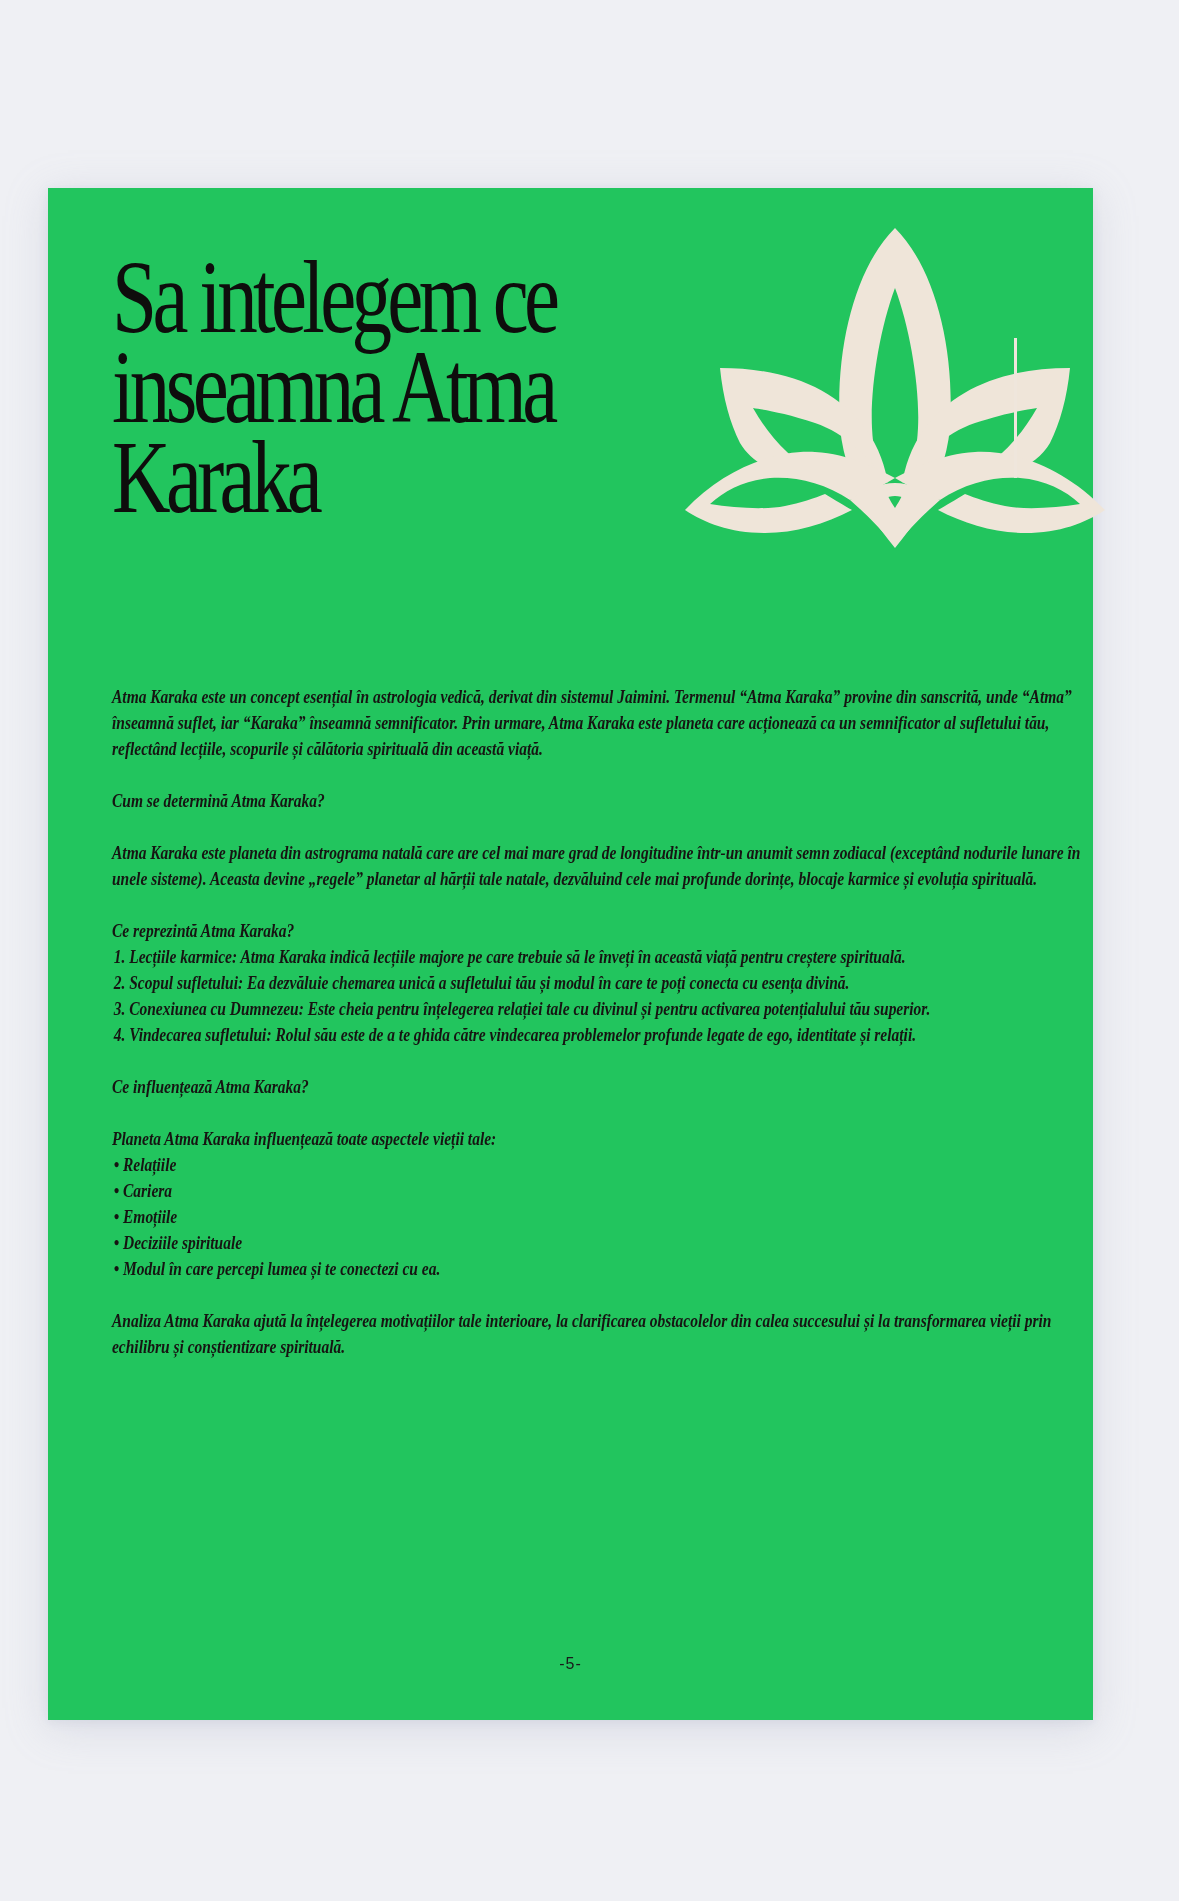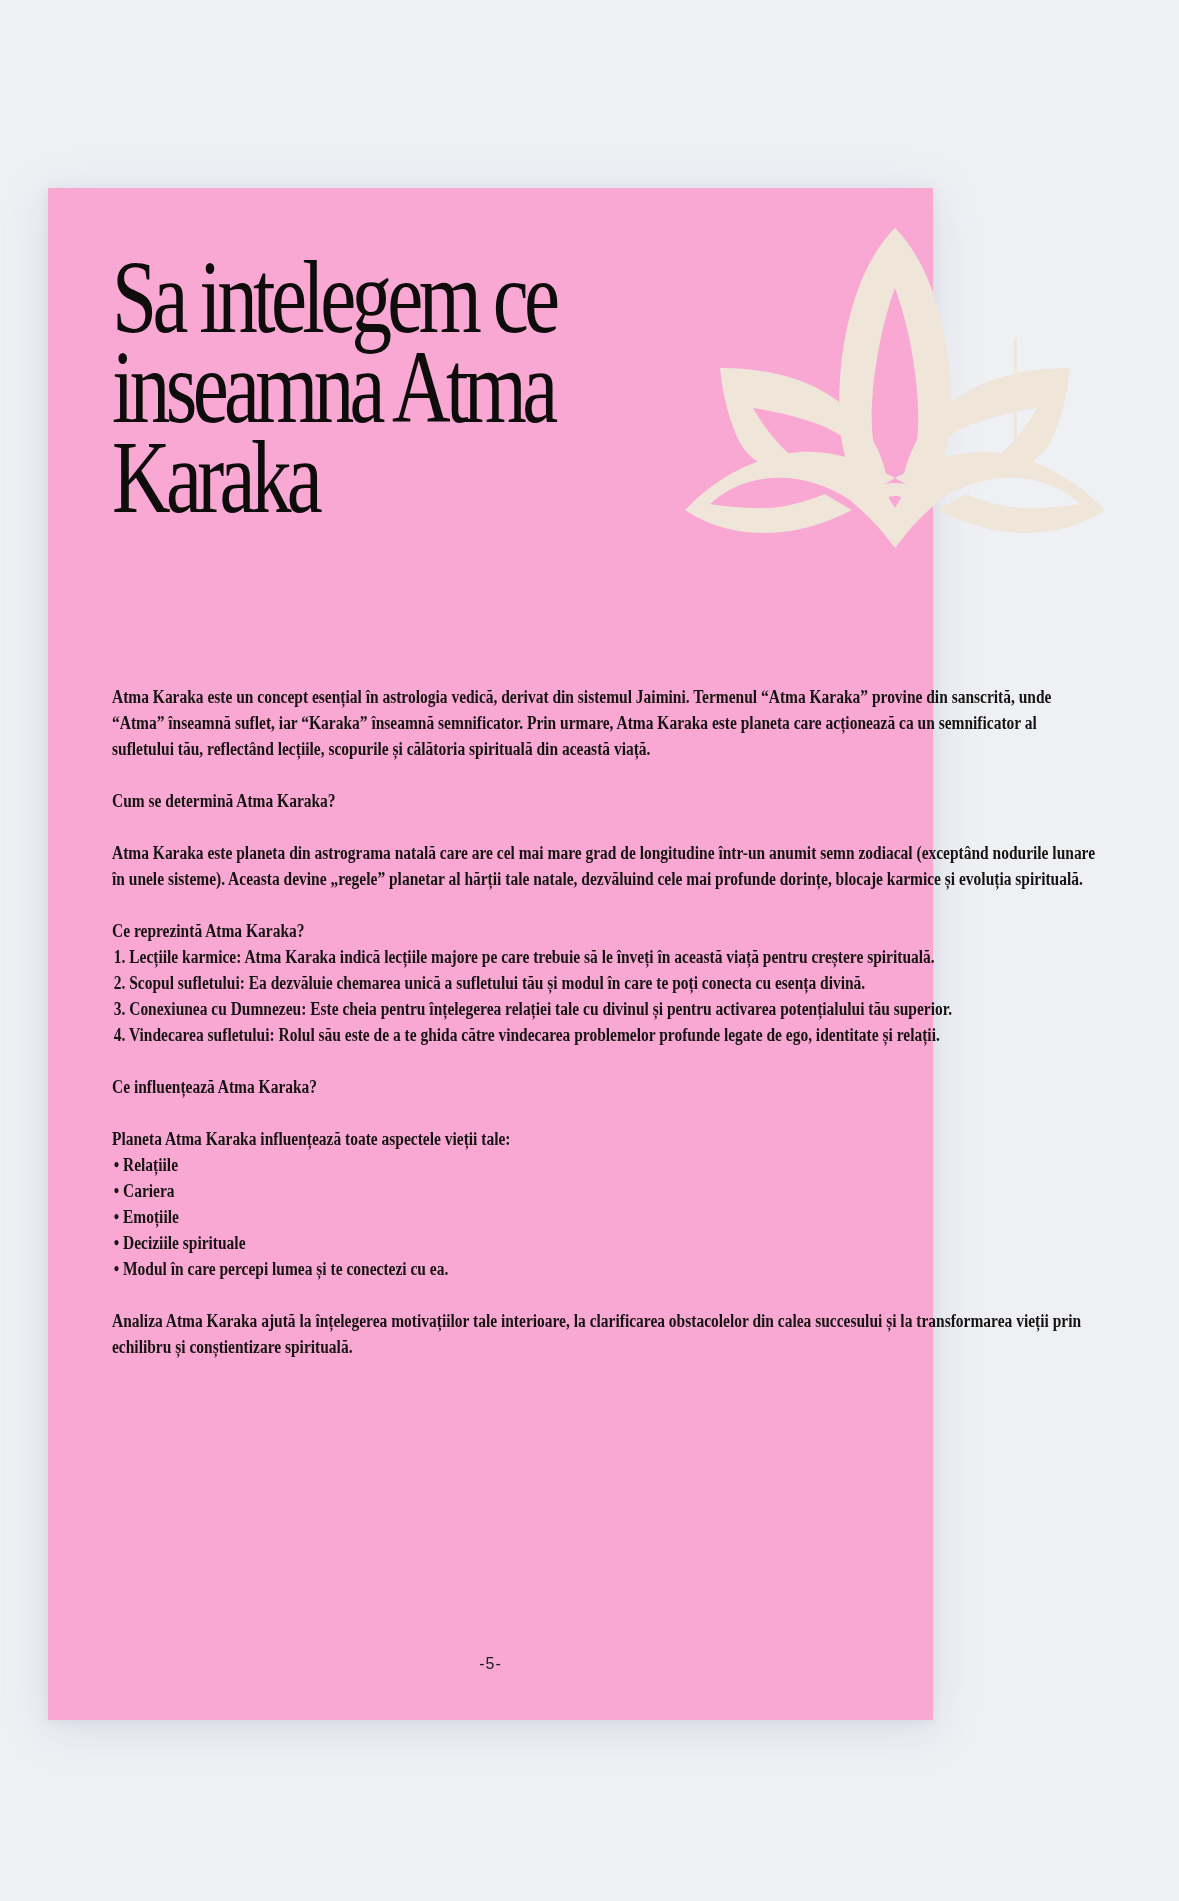--- a/index.html
+++ b/index.html
@@ -11,23 +11,23 @@
       height: 1901px;
       background: #eff0f4;
       position: relative;
       overflow: hidden;
       font-family: "Liberation Serif", "DejaVu Serif", serif;
     }
     .page {
       position: absolute;
       left: 48px;
       top: 188px;
-      width: 885px;
+      width: 1045px;
       height: 1532px;
-      background: #f9a8d4;
+      background: #22c55e;
       box-shadow: 0 8px 40px rgba(160, 165, 190, 0.28), 0 2px 10px rgba(160, 165, 190, 0.18);
     }
     .lotus {
       position: absolute;
       left: 627px;
       top: 40px;
       width: 440px;
       height: 330px;
     }
     .lotus-line {
@@ -57,20 +57,21 @@
     .body-text {
       position: absolute;
       left: 64px;
       top: 496px;
       width: 1000px;
       font-family: "Liberation Serif", "DejaVu Serif", serif;
       font-weight: 700;
       font-size: 18px;
       line-height: 26px;
       color: #161412;
+      font-style: italic;
     }
     .body-text p {
       margin: 0;
       transform: scaleX(0.86);
       transform-origin: left top;
       width: 1150px;
     }
     .gap {
       height: 26px;
     }

